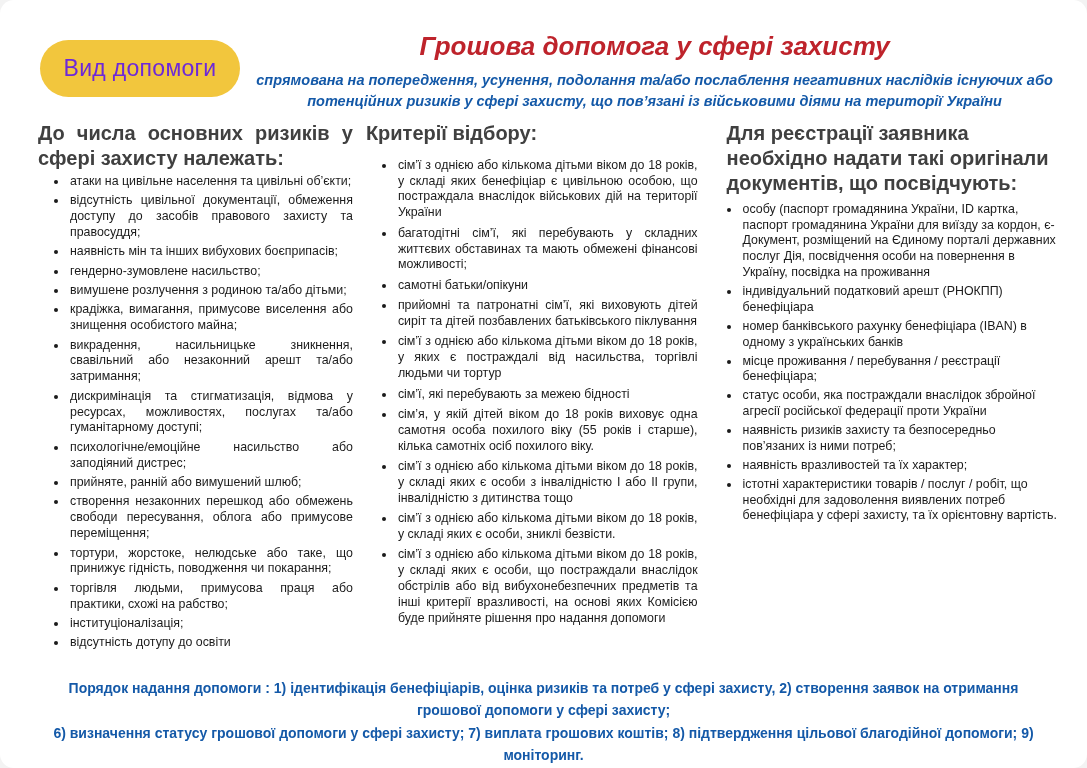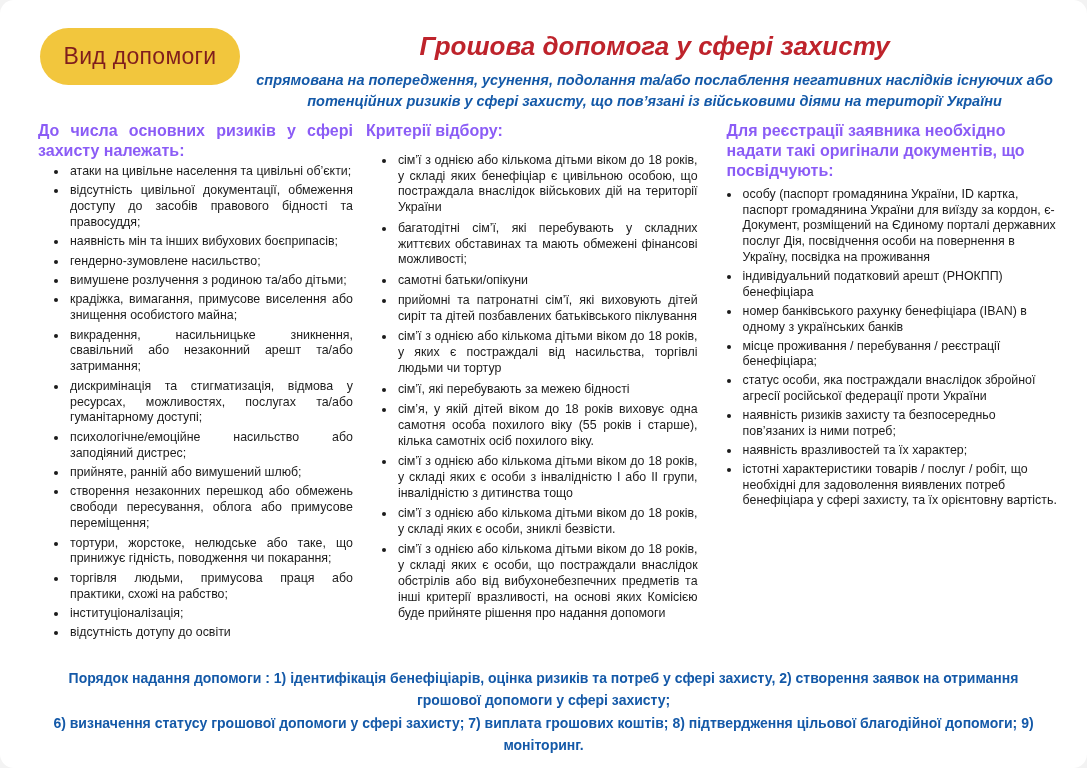--- a/index.html
+++ b/index.html
@@ -21,24 +21,25 @@
   .header-row {
     display: flex;
     align-items: flex-start;
     padding: 28px 28px 0 40px;
   }
   .badge {
     flex: 0 0 auto;
     width: 200px; height: 57px;
     background: #f2c63d;
     border-radius: 29px;
-    color: #7f1d1d;
+    color: #6d28d9;
     font-size: 23px;
     display: flex; align-items: center; justify-content: center;
     letter-spacing: .3px;
+    margin-top: 12px;
   }
   .header-block {
     flex: 1;
     text-align: center;
     padding: 0 4px 0 14px;
     font-style: italic;
   }
   .title {
     color: #be232b;
     font-size: 26px;
@@ -57,25 +58,25 @@
 
   
   .columns {
     display: flex;
     gap: 13px;
     padding: 9px 26px 0 38px;
     color: #1b1b1b;
   }
   .col { font-size: 12.4px; line-height: 1.28; }
   .col h2 {
-    font-size: 16px;
+    font-size: 20px;
     font-weight: bold;
     margin: 0 0 3px 0;
     line-height: 1.25;
-    color: #8b5cf6;
+    color: #404040;
   }
   .col ul {
     list-style: disc;
     margin: 0;
     padding-left: 30px;
   }
   .col li { margin: 0 0 3.5px 0; padding-left: 2px; }
   .col-risks   { width: 319px; text-align: justify; }
   .col-risks h2 { text-align: justify; }
   .col-criteria { width: 336px; text-align: justify; }
@@ -111,21 +112,21 @@
       <p class="subtitle">спрямована на попередження, усунення, подолання та/або послаблення негативних наслідків існуючих або потенційних ризиків у сфері захисту, що пов’язані із військовими діями на території України</p>
     </div>
   </div>
 
   <div class="columns">
 
     <section class="col col-risks">
       <h2>До числа основних ризиків у сфері захисту належать:</h2>
       <ul>
           <li>атаки на цивільне населення та цивільні об’єкти;</li>
-          <li>відсутність цивільної документації, обмеження доступу до засобів правового бідності та правосуддя;</li>
+          <li>відсутність цивільної документації, обмеження доступу до засобів правового захисту та правосуддя;</li>
           <li>наявність мін та інших вибухових боєприпасів;</li>
           <li>гендерно-зумовлене насильство;</li>
           <li>вимушене розлучення з родиною та/або дітьми;</li>
           <li>крадіжка, вимагання, примусове виселення або знищення особистого майна;</li>
           <li>викрадення, насильницьке зникнення, свавільний або незаконний арешт та/або затримання;</li>
           <li>дискримінація та стигматизація, відмова у ресурсах, можливостях, послугах та/або гуманітарному доступі;</li>
           <li>психологічне/емоційне насильство або заподіяний дистрес;</li>
           <li>прийняте, ранній або вимушений шлюб;</li>
           <li>створення незаконних перешкод або обмежень свободи пересування, облога або примусове переміщення;</li>
           <li>тортури, жорстоке, нелюдське або таке, що принижує гідність, поводження чи покарання;</li>

